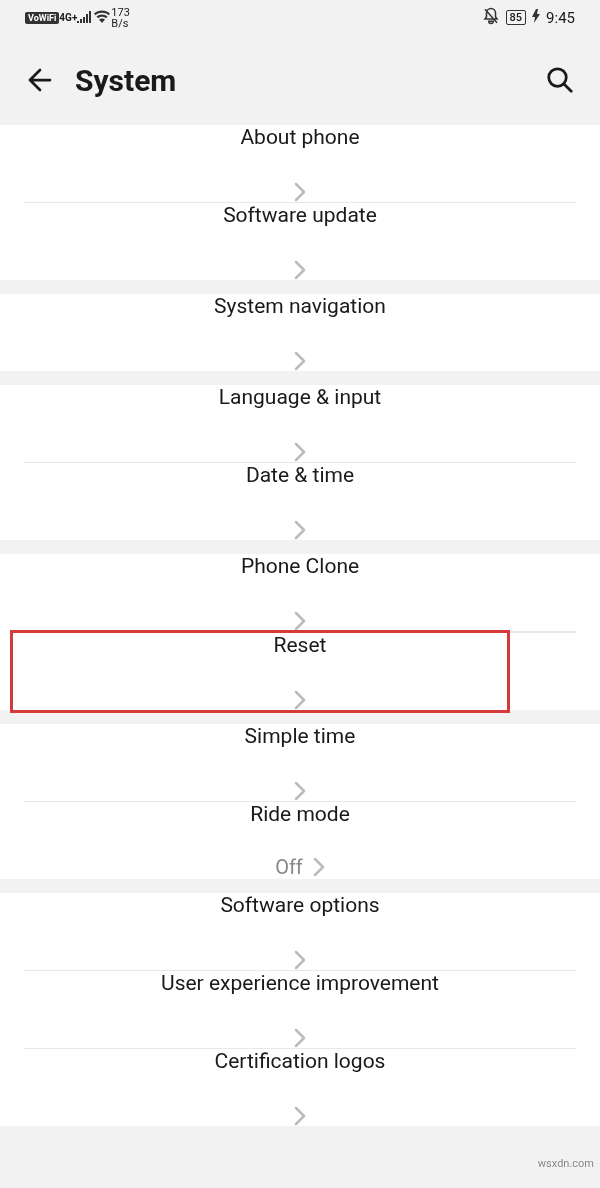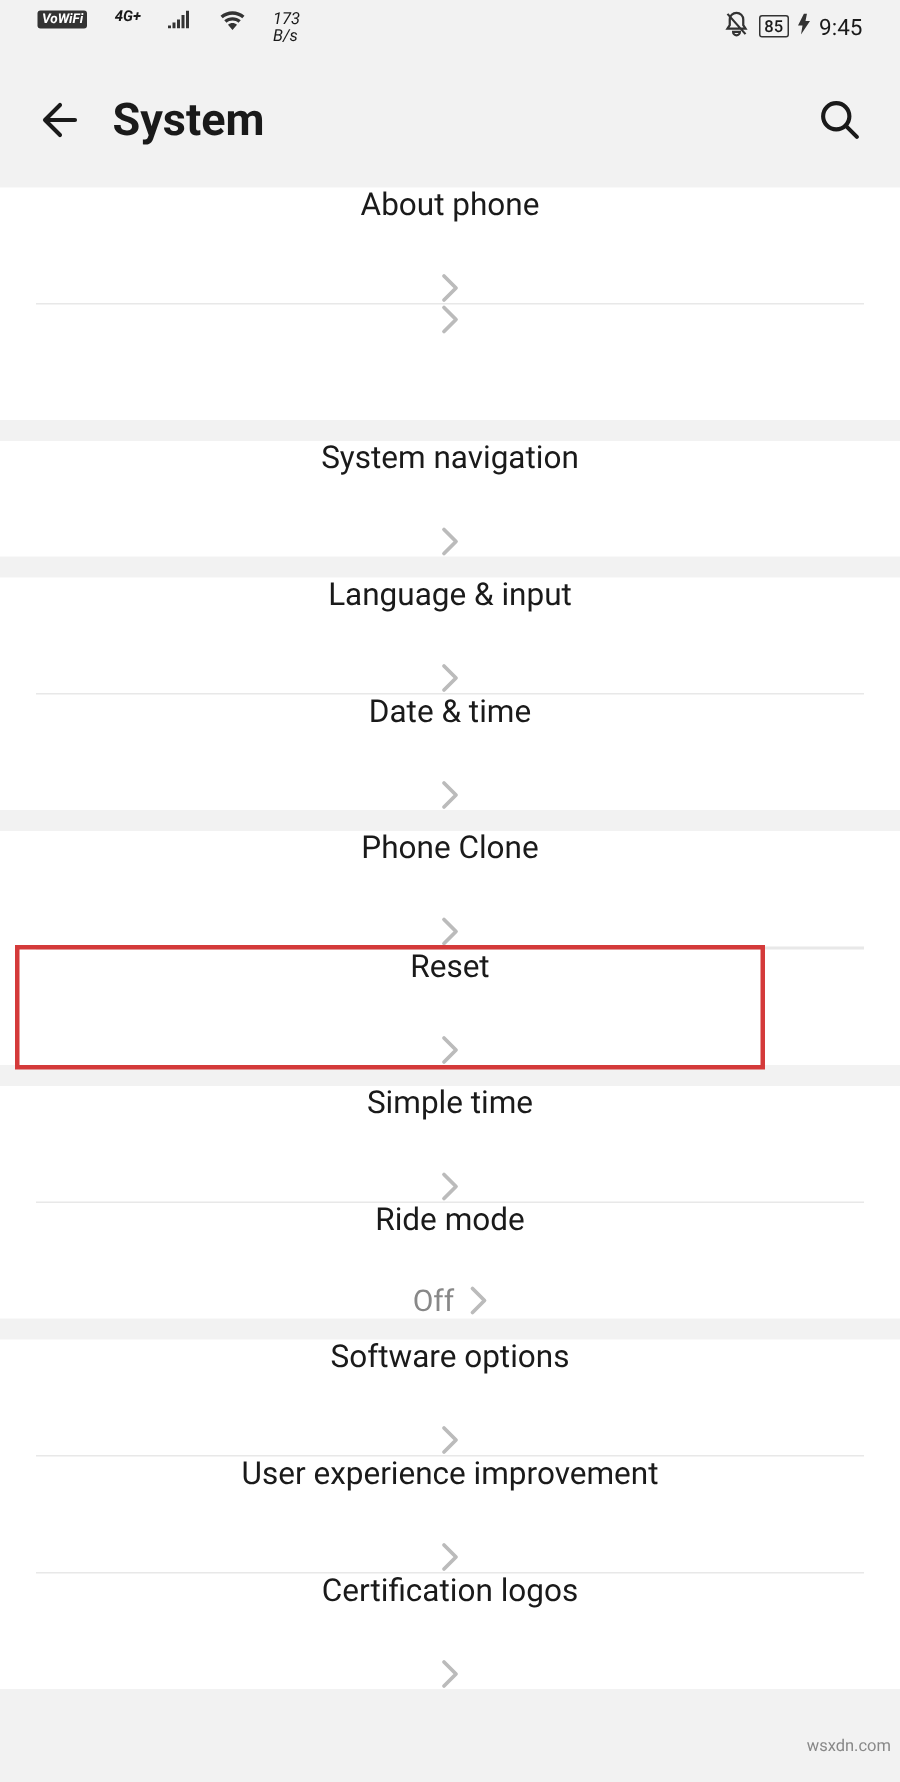--- a/index.html
+++ b/index.html
@@ -20,23 +20,22 @@
       background: #f2f2f2;
       display: flex;
       justify-content: space-between;
       align-items: center;
       padding: 0 25px;
       font-size: 14px;
       color: #1a1a1a;
     }
     .status-left {
       display: flex;
-      align-items: flex-start;
-      gap: 18px;
-      font-style: italic;
+      align-items: center;
+      gap: 0;
     }
     .vowifi-badge {
       background: #333;
       color: #fff;
       font-size: 9px;
       font-weight: bold;
       padding: 1px 3px;
       border-radius: 2px;
     }
     .signal-4g {
@@ -206,20 +205,21 @@
         <span class="row-right">
           <span class="chevron">
             <svg width="12" height="20" viewBox="0 0 12 20">
               <path d="M2 2l8 8-8 8" stroke="#bbb" stroke-width="2.5" fill="none" stroke-linecap="round" stroke-linejoin="round"></path>
             </svg>
           </span>
         </span>
       </div>
       <div class="divider"></div>
       <div class="row">
+        <span class="row-label">Software update</span>
         <span class="row-right">
           <span class="chevron">
             <svg width="12" height="20" viewBox="0 0 12 20">
               <path d="M2 2l8 8-8 8" stroke="#bbb" stroke-width="2.5" fill="none" stroke-linecap="round" stroke-linejoin="round"></path>
             </svg>
           </span>
         </span>
       </div>
     </div>
     <div class="group">

